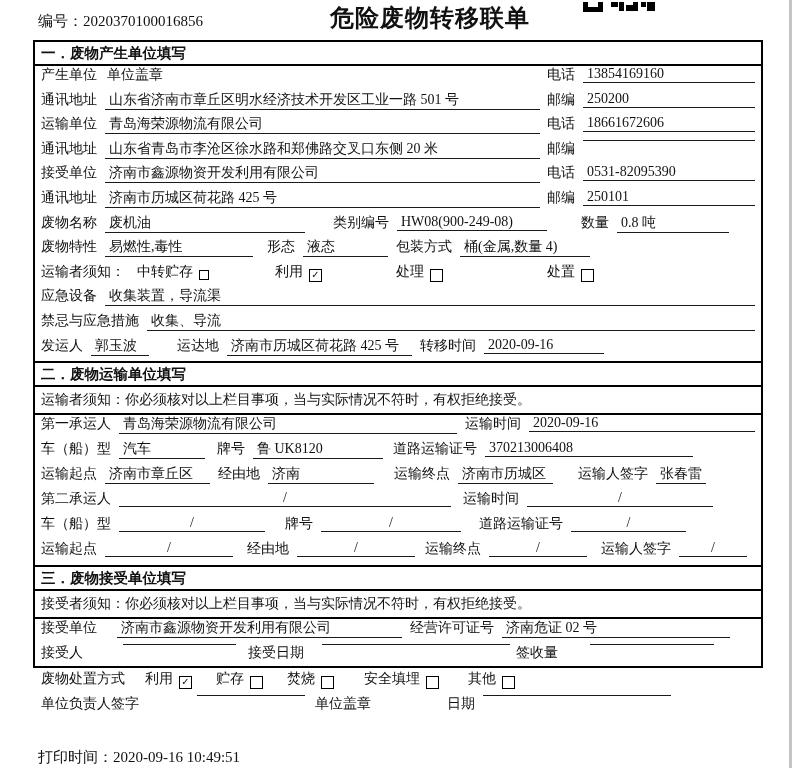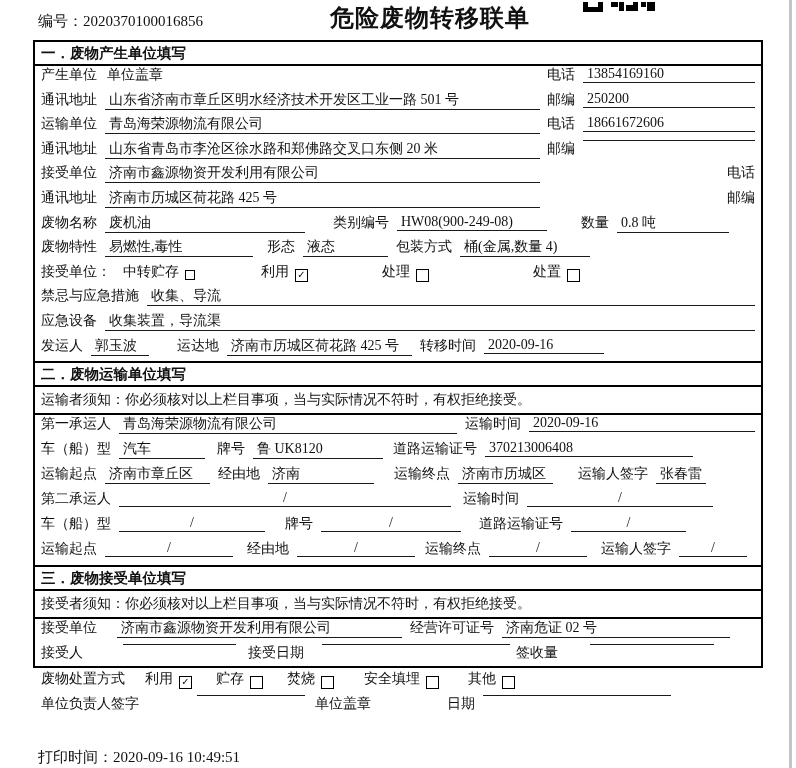--- a/index.html
+++ b/index.html
@@ -87,26 +87,28 @@
       <span class="lbl">通讯地址</span>
       <span class="u" style="width:435px">山东省青岛市李沧区徐水路和郑佛路交叉口东侧 20 米</span>
       <span class="lbl ral">邮编</span>
       <span class="u" style="width:172px"></span>
     </div>
 
     <div class="row">
       <span class="lbl">接受单位</span>
       <span class="u" style="width:435px">济南市鑫源物资开发利用有限公司</span>
       <span class="lbl ral">电话</span>
+      <span class="u" style="width:172px">0531-82095390</span>
     </div>
 
     <div class="row">
       <span class="lbl">通讯地址</span>
       <span class="u" style="width:435px">济南市历城区荷花路 425 号</span>
       <span class="lbl ral">邮编</span>
+      <span class="u" style="width:172px">250101</span>
     </div>
 
     <div class="row">
       <span class="lbl">废物名称</span>
       <span class="u" style="width:200px">废机油</span>
       <span class="lbl" style="margin-left:28px">类别编号</span>
       <span class="u" style="width:150px">HW08(900-249-08)</span>
       <span class="lbl" style="margin-left:34px">数量</span>
       <span class="u" style="width:112px">0.8 吨</span>
     </div>
@@ -114,40 +116,40 @@
     <div class="row">
       <span class="lbl">废物特性</span>
       <span class="u" style="width:148px">易燃性,毒性</span>
       <span class="lbl" style="margin-left:14px">形态</span>
       <span class="u" style="width:85px">液态</span>
       <span class="lbl" style="margin-left:8px">包装方式</span>
       <span class="u" style="width:130px">桶(金属,数量 4)</span>
     </div>
 
     <div class="row">
-      <span class="lbl">接受单位：</span>
+      <span class="lbl">运输者须知：</span>
       <span class="lbl" style="margin-left:12px">中转贮存</span>
       <span class="cb sm"></span>
       <span class="lbl" style="margin-left:66px">利用</span>
       <span class="cb">✓</span>
       <span class="lbl" style="margin-left:74px">处理</span>
       <span class="cb"></span>
       <span class="lbl" style="margin-left:104px">处置</span>
       <span class="cb"></span>
     </div>
 
 
     <div class="row">
+      <span class="lbl">应急设备</span>
+      <span class="u fill">收集装置，导流渠</span>
+    </div>
+
+    <div class="row">
       <span class="lbl">禁忌与应急措施</span>
       <span class="u fill">收集、导流</span>
-    </div>
-
-    <div class="row">
-      <span class="lbl">应急设备</span>
-      <span class="u fill">收集装置，导流渠</span>
     </div>
 
     <div class="row">
       <span class="lbl">发运人</span>
       <span class="u" style="width:58px">郭玉波</span>
       <span class="lbl" style="margin-left:28px">运达地</span>
       <span class="u" style="width:185px">济南市历城区荷花路 425 号</span>
       <span class="lbl" style="margin-left:8px">转移时间</span>
       <span class="u" style="width:120px">2020-09-16</span>
     </div>

